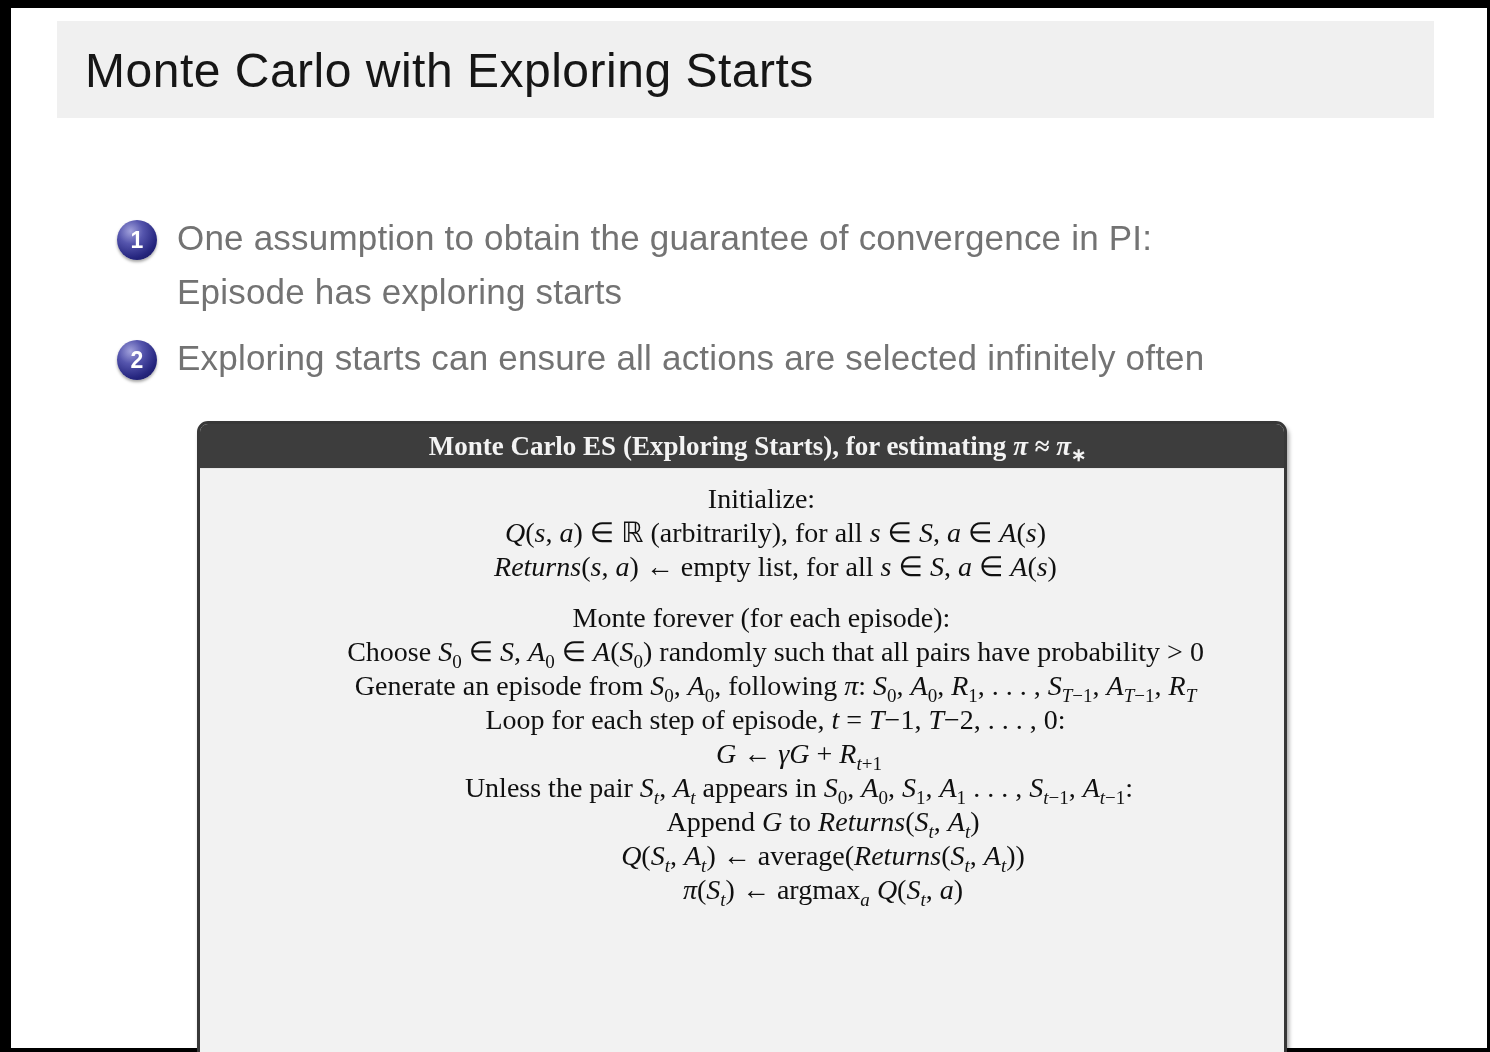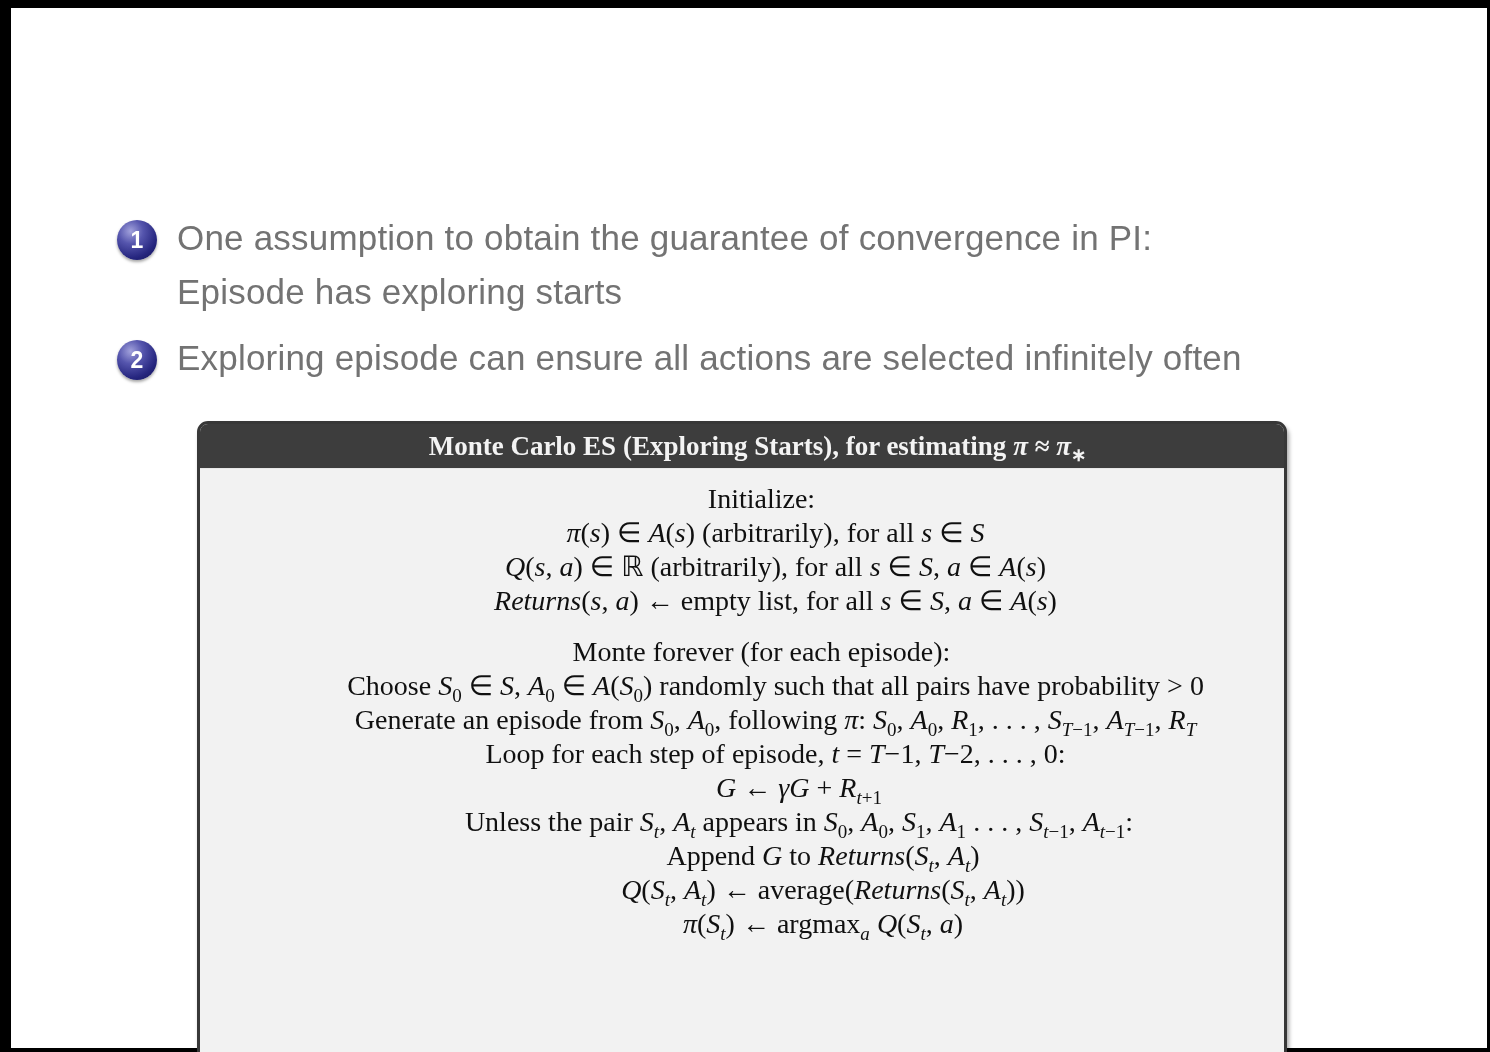--- a/index.html
+++ b/index.html
@@ -65,36 +65,38 @@
   .algo-body sub, .algo-header sub { font-size:68%; line-height:0; }
   .bb { font-family:"DejaVu Sans", "DejaVu Serif", sans-serif; }
   .cal { font-style:italic; }
 </style>
 </head>
 <body>
 
 <div class="slide">
   <div class="content">
 
+    <div class="title-bar">
+      <h1 class="page-title">Monte Carlo with Exploring Starts</h1>
+    </div>
 
     <div class="bullet bullet-1">
       <span class="ball">1</span>
       <span class="bullet-text">One assumption to obtain the guarantee of convergence in PI:<br>Episode has exploring starts</span>
     </div>
 
     <div class="bullet bullet-2">
       <span class="ball">2</span>
-      <span class="bullet-text">Exploring episode can ensure all actions are selected infinitely often</span>
+      <span class="bullet-text">Exploring starts can ensure all actions are selected infinitely often</span>
     </div>
 
     <div class="algo-box">
       <div class="algo-header">Monte Carlo ES (Exploring Starts), for estimating <i>π</i> ≈ <i>π</i><sub>∗</sub></div>
       <div class="algo-body" id="algo-lines">
           <div class="algo-line ind0">Initialize:</div>
-          <div class="algo-line ind1"><i>π</i>(<i>s</i>) ∈ <i class="cal">A</i>(<i>s</i>) (arbitrarily), for all <i>s</i> ∈ <i class="cal">S</i></div>
           <div class="algo-line ind1"><i>Q</i>(<i>s</i>, <i>a</i>) ∈ <span class="bb">ℝ</span> (arbitrarily), for all <i>s</i> ∈ <i class="cal">S</i>, <i>a</i> ∈ <i class="cal">A</i>(<i>s</i>)</div>
           <div class="algo-line ind1"><i>Returns</i>(<i>s</i>, <i>a</i>) ← empty list, for all <i>s</i> ∈ <i class="cal">S</i>, <i>a</i> ∈ <i class="cal">A</i>(<i>s</i>)</div>
           <div class="algo-line ind0 gap">Monte forever (for each episode):</div>
           <div class="algo-line ind1">Choose <i>S</i><sub>0</sub> ∈ <i class="cal">S</i>, <i>A</i><sub>0</sub> ∈ <i class="cal">A</i>(<i>S</i><sub>0</sub>) randomly such that all pairs have probability &gt; 0</div>
           <div class="algo-line ind1">Generate an episode from <i>S</i><sub>0</sub>, <i>A</i><sub>0</sub>, following <i>π</i>: <i>S</i><sub>0</sub>, <i>A</i><sub>0</sub>, <i>R</i><sub>1</sub>, . . . , <i>S</i><sub><i>T</i>−1</sub>, <i>A</i><sub><i>T</i>−1</sub>, <i>R</i><sub><i>T</i></sub></div>
           <div class="algo-line ind1">Loop for each step of episode, <i>t</i> = <i>T</i>−1, <i>T</i>−2, . . . , 0:</div>
           <div class="algo-line ind2"><i>G</i> ← <i>γG</i> + <i>R</i><sub><i>t</i>+1</sub></div>
           <div class="algo-line ind2">Unless the pair <i>S</i><sub><i>t</i></sub>, <i>A</i><sub><i>t</i></sub> appears in <i>S</i><sub>0</sub>, <i>A</i><sub>0</sub>, <i>S</i><sub>1</sub>, <i>A</i><sub>1</sub> . . . , <i>S</i><sub><i>t</i>−1</sub>, <i>A</i><sub><i>t</i>−1</sub>:</div>
           <div class="algo-line ind3">Append <i>G</i> to <i>Returns</i>(<i>S</i><sub><i>t</i></sub>, <i>A</i><sub><i>t</i></sub>)</div>
           <div class="algo-line ind3"><i>Q</i>(<i>S</i><sub><i>t</i></sub>, <i>A</i><sub><i>t</i></sub>) ← average(<i>Returns</i>(<i>S</i><sub><i>t</i></sub>, <i>A</i><sub><i>t</i></sub>))</div>

